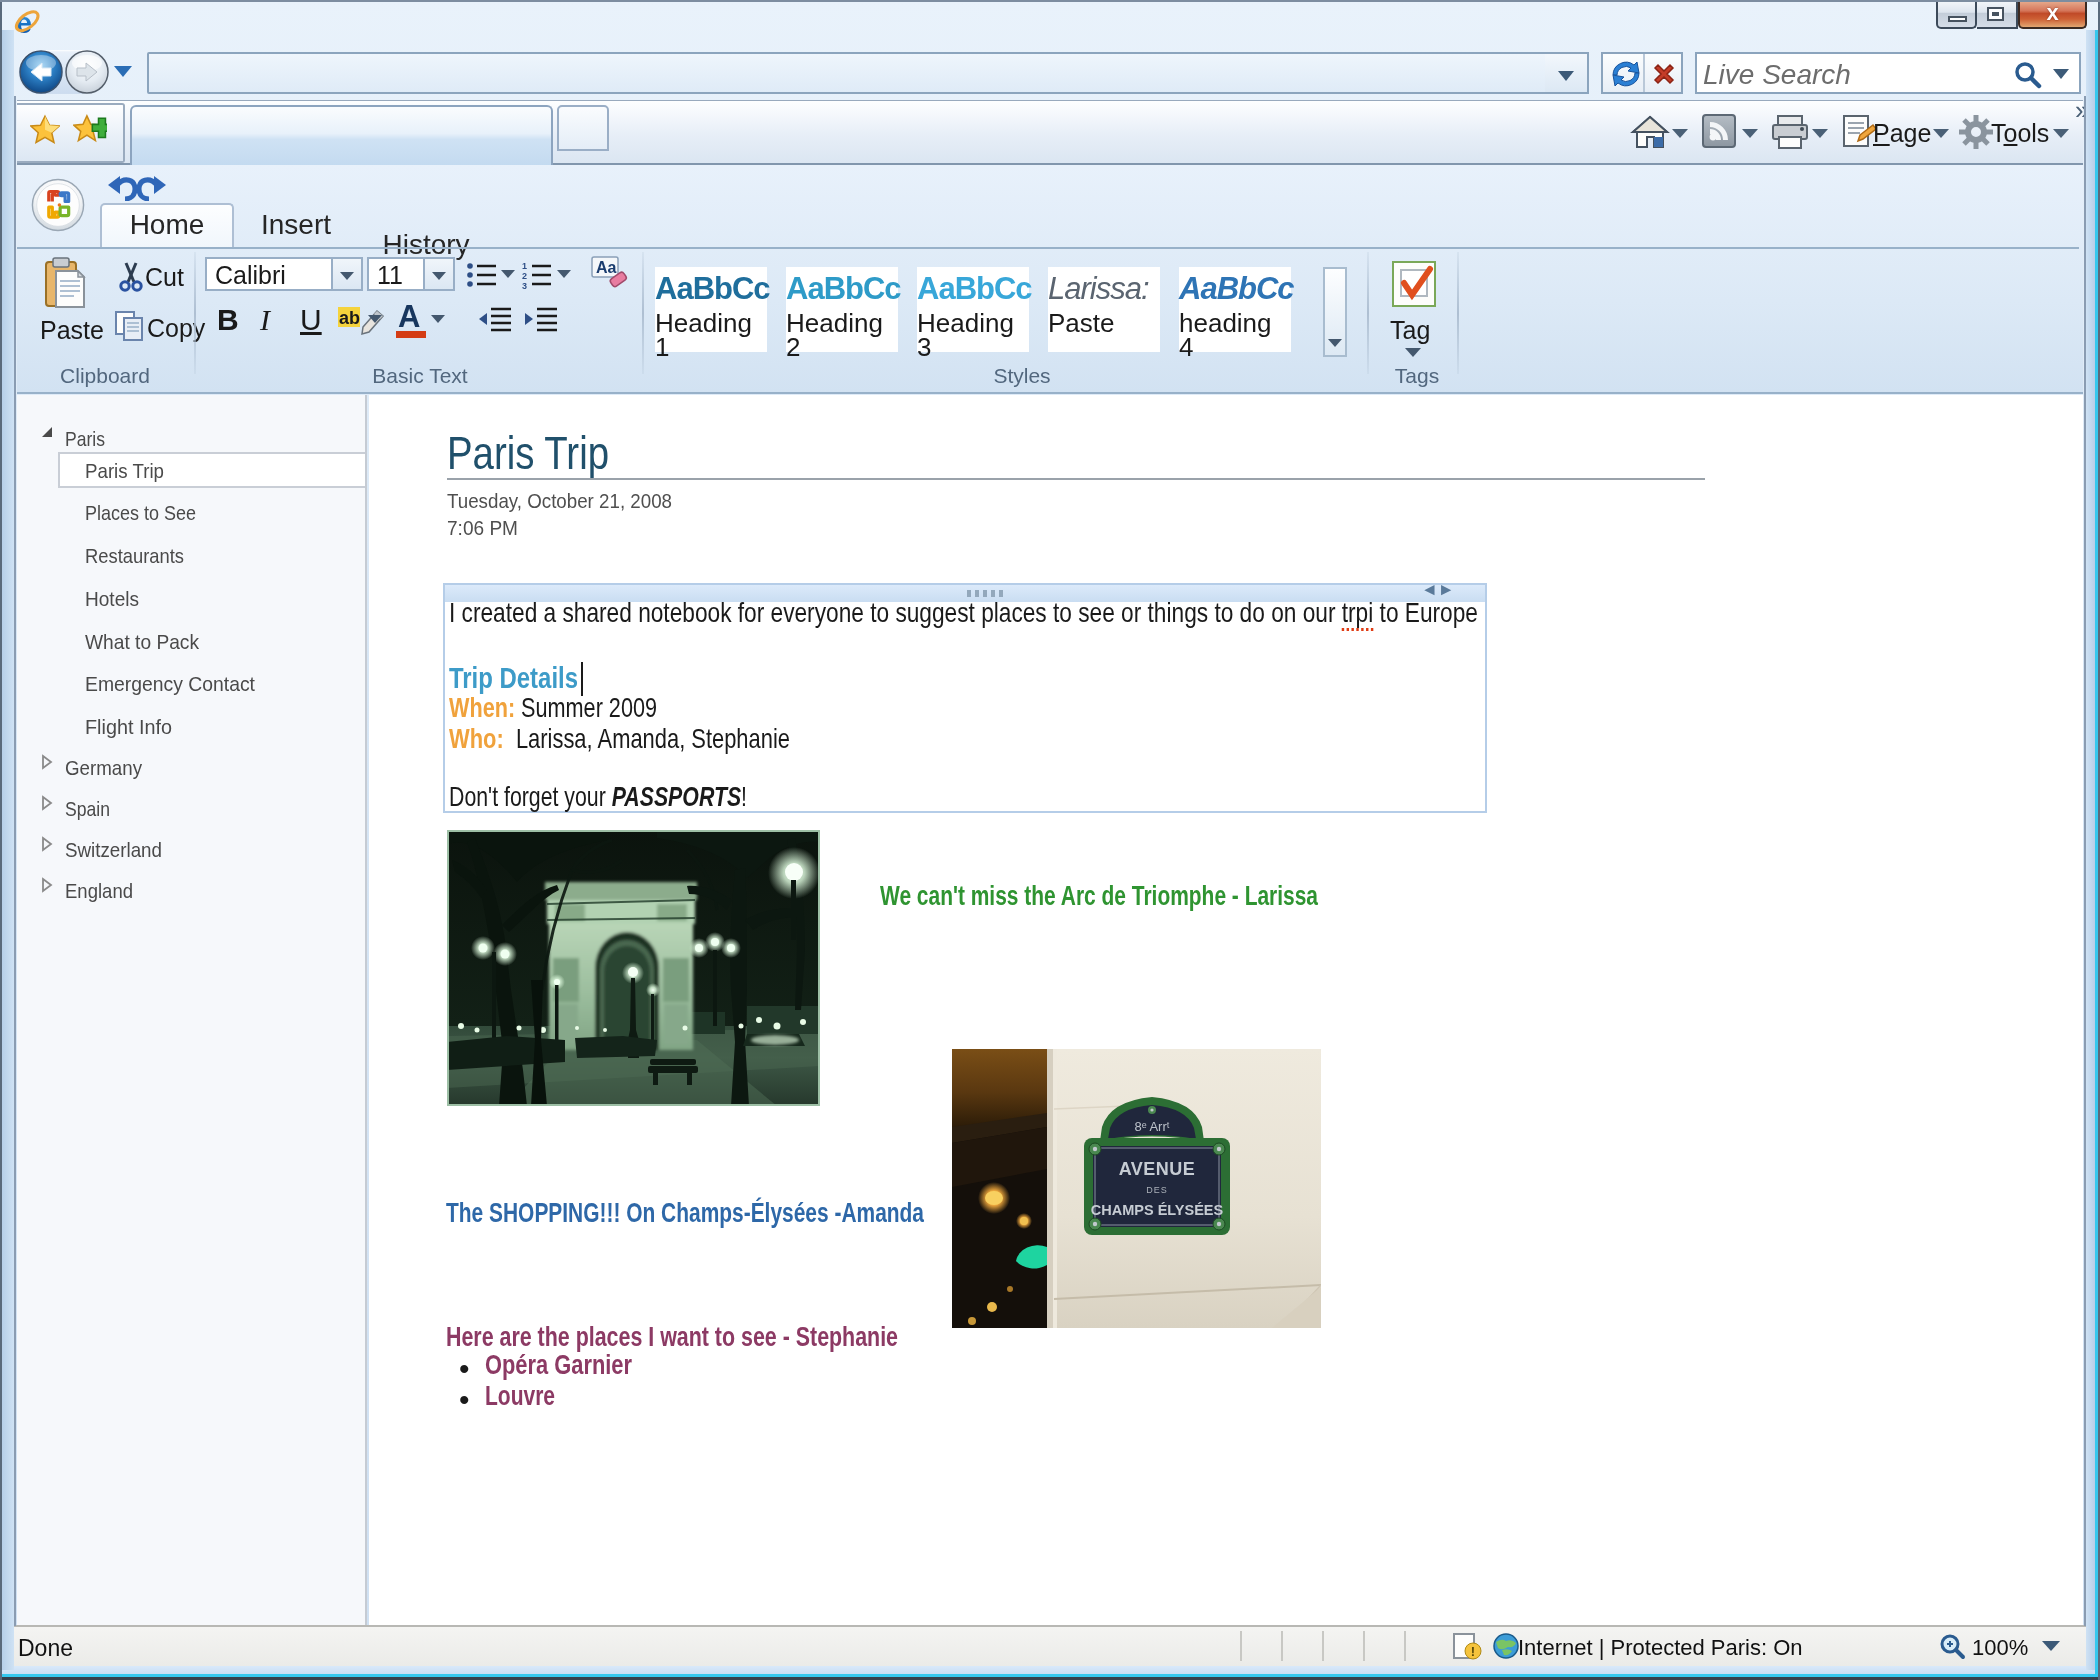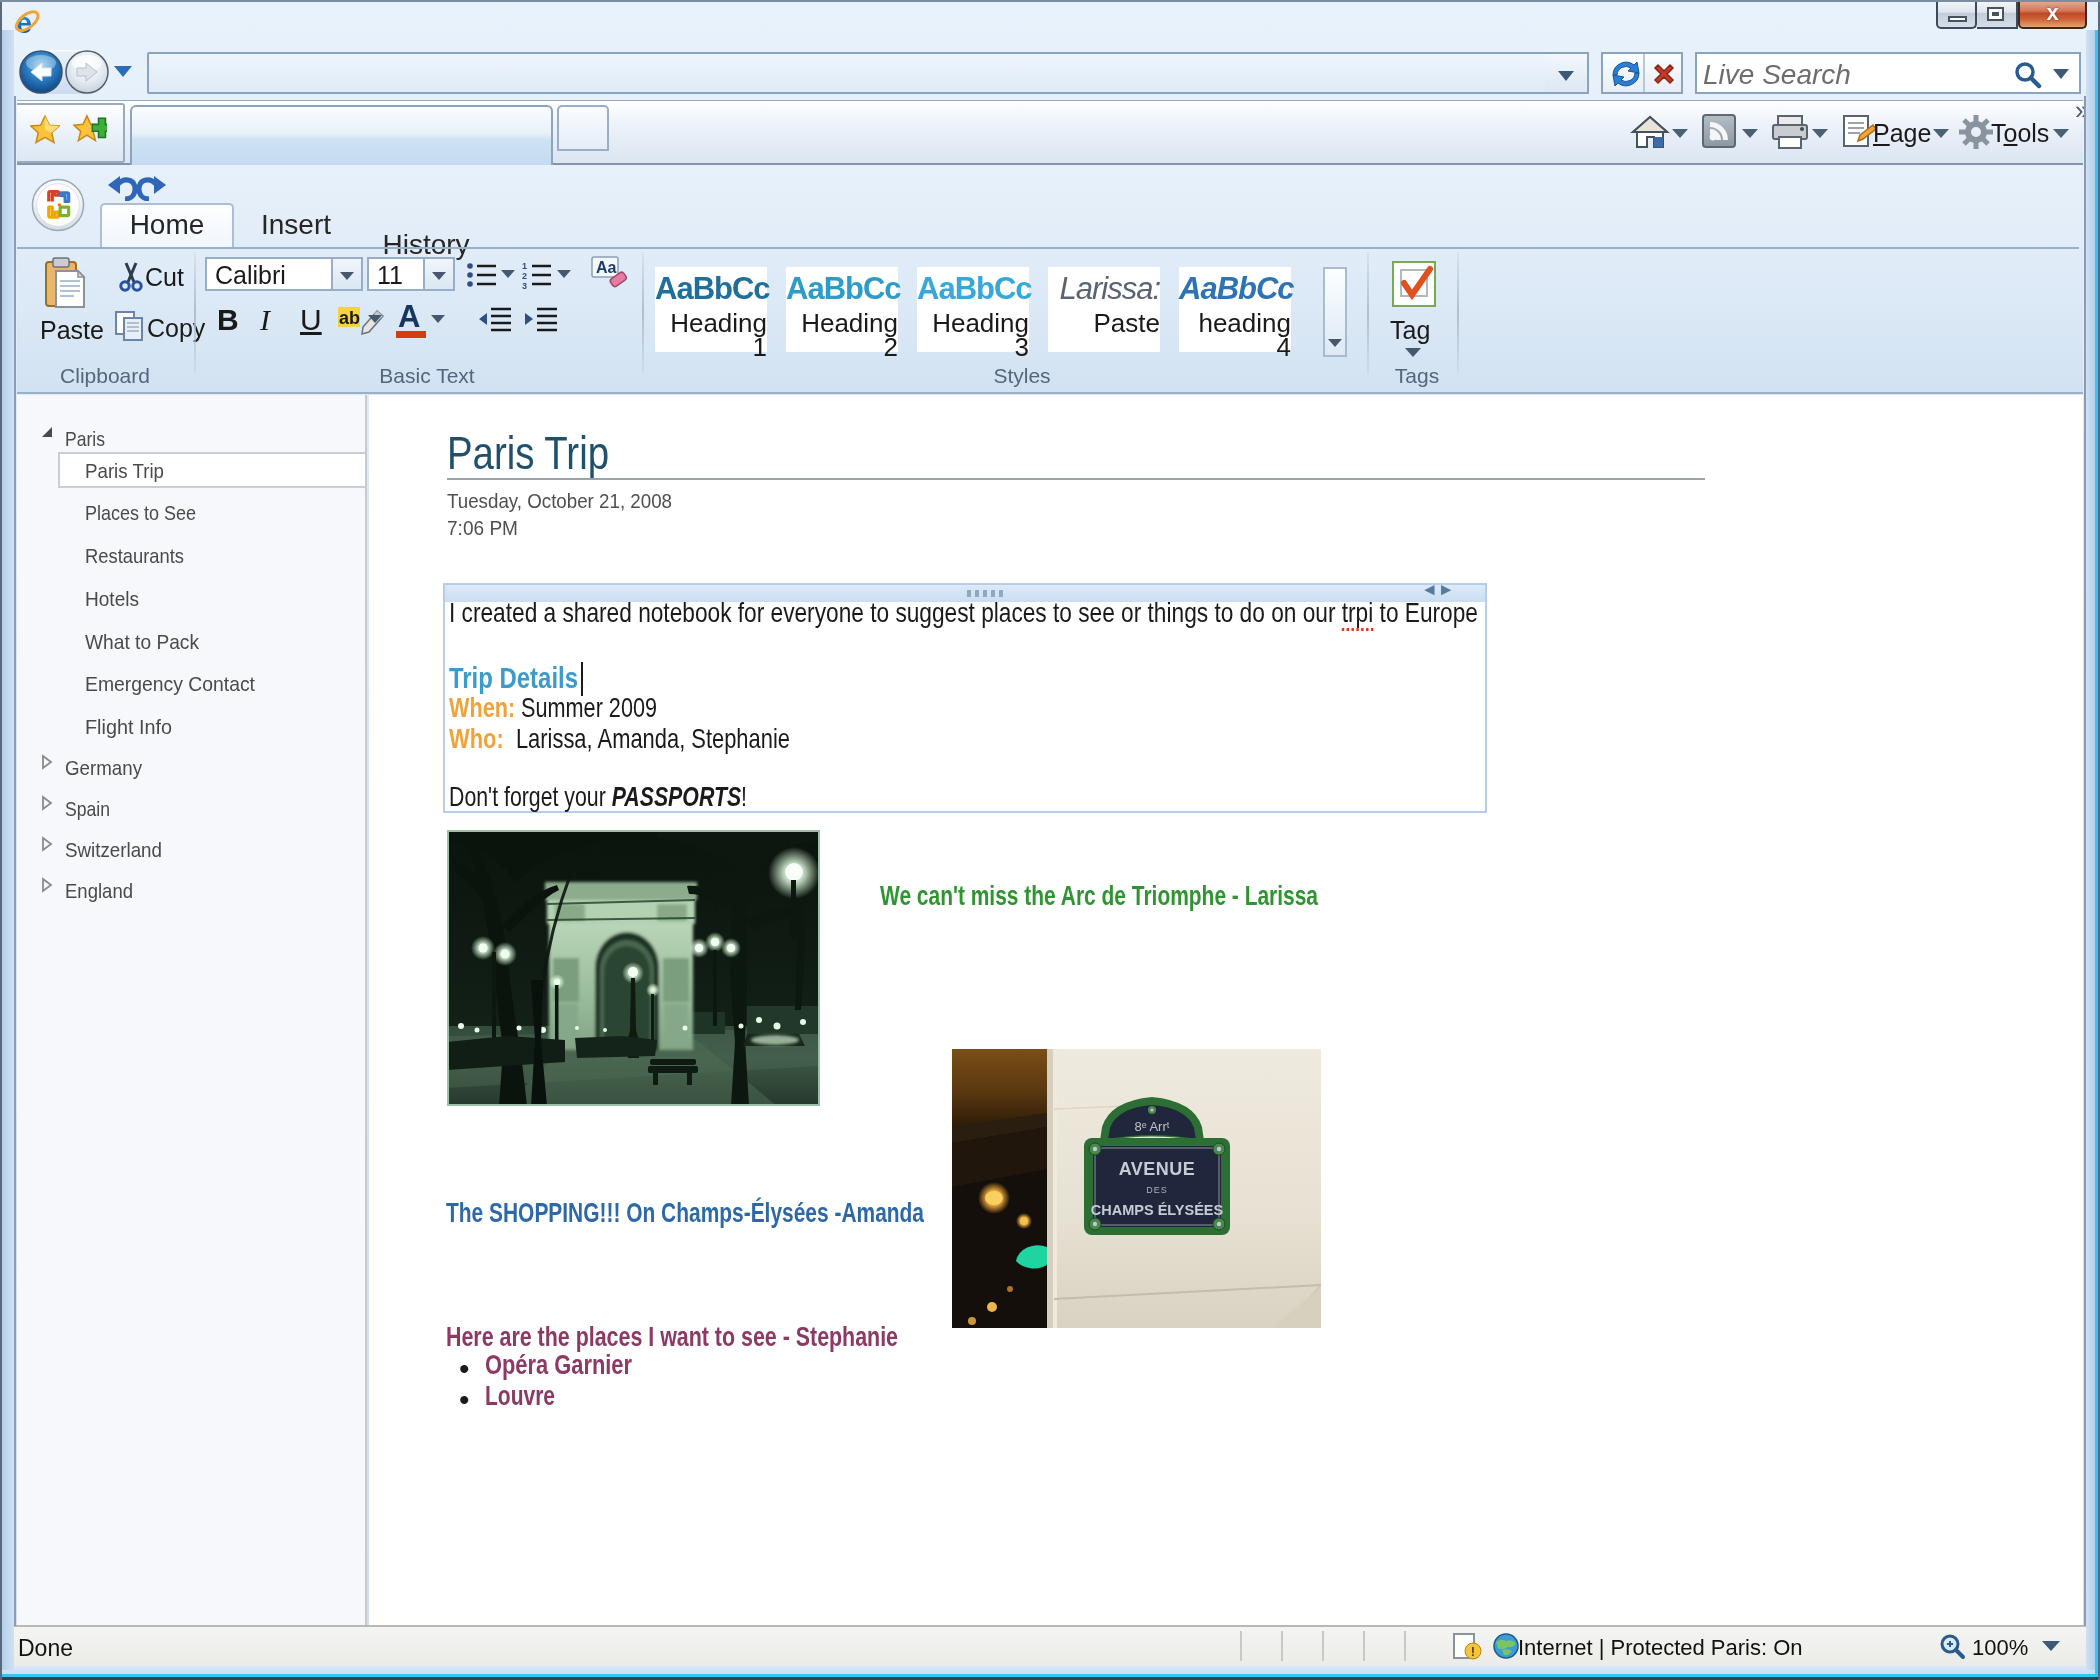--- a/index.html
+++ b/index.html
@@ -10,21 +10,21 @@
 
 #addrbar{position:absolute;left:147px;top:52px;width:1424px;height:42px;background:linear-gradient(180deg,#eef5fc,#dfebf7);border:2px solid #8ba4bd;border-radius:2px;box-sizing:border-box;}
 #searchbox{position:absolute;left:1695px;top:52px;width:386px;height:42px;background:#fff;border:2px solid #8ba4bd;box-sizing:border-box;}
 
 #tabbar{position:absolute;left:17px;top:100px;width:2066px;height:65px;background:linear-gradient(180deg,#fdfeff,#e7eef7 55%,#dbe6f2);border-top:1px solid #98a9bd;border-bottom:2px solid #8196ad;box-sizing:border-box;}
 
 #ribbon{position:absolute;left:17px;top:165px;width:2066px;height:229px;background:linear-gradient(180deg,#e8f1fb,#dce9f6 60%,#d2e2f2);border-bottom:2px solid #98b1c9;box-sizing:border-box;}
 .rtab{position:absolute;top:38px;height:44px;line-height:44px;font-size:28px;color:#262626;text-align:center;}
 .grouplabel{position:absolute;top:199px;font-size:21px;color:#52677e;text-align:center;}
 .gsep{position:absolute;top:87px;height:122px;width:2px;background:linear-gradient(180deg,rgba(160,180,200,0.15),#aebfd2,rgba(160,180,200,0.15));}
-.stylebox{position:absolute;top:102px;width:112px;height:85px;background:#fff;text-align:right;}
+.stylebox{position:absolute;top:102px;width:112px;height:85px;background:#fff;text-align:left;}
 .ss{font-size:31px;font-weight:bold;letter-spacing:-1px;line-height:44px;}
 .sl{font-size:26px;color:#1a1a1a;line-height:24px;}
 
 #sidebar{position:absolute;left:17px;top:395px;width:350px;height:1230px;background:#f6f8fb;border-right:2px solid #c5cbd3;box-sizing:border-box;}
 #main{position:absolute;left:369px;top:395px;width:1714px;height:1230px;background:#ffffff;}
 .sbitem{position:absolute;left:0;height:43px;line-height:43px;font-size:21px;color:#4a4a4a;white-space:nowrap;transform-origin:0 50%;}
 
 #statusbar{position:absolute;left:14px;top:1625px;width:2072px;height:41px;background:linear-gradient(180deg,#f4f4f2,#ebebe8);border-top:2px solid #b8b8b4;box-sizing:border-box;font-size:23px;color:#111;}
 #bottomstrip{position:absolute;left:0px;top:1666px;width:2100px;height:14px;background:linear-gradient(180deg,#d9e9fa,#bcd6f0);}
 #bottomcyan{position:absolute;left:2px;top:1674px;width:2096px;height:3px;background:#35c8ee;}
@@ -322,21 +322,21 @@
     </svg>
     <svg class="abs" style="left:506px;top:140px" width="36" height="32" viewBox="0 0 36 32">
       <g stroke="#1a1a1a" stroke-width="2.5">
           <line x1="14" y1="4" x2="34" y2="4"></line>
           <line x1="14" y1="11" x2="34" y2="11"></line>
           <line x1="14" y1="18" x2="34" y2="18"></line>
           <line x1="14" y1="25" x2="34" y2="25"></line>
         </g>
       <path d="M2 8 L10 14 L2 20 Z" fill="#2d4e86"></path>
     </svg>
-    <div class="grouplabel" style="left:270px;width:280px;">Basic Text</div>
+    <div class="grouplabel" style="left:263px;width:280px;">Basic Text</div>
     <div class="gsep" style="left:625px;"></div>
 
     <div class="stylebox" style="left:638px;">
         <div class="ss" style="color:#1f6e9c;">AaBbCc</div>
         <div class="sl">Heading 1</div>
       </div>
     <div class="stylebox" style="left:769px;">
         <div class="ss" style="color:#2e9bc8;">AaBbCc</div>
         <div class="sl">Heading 2</div>
       </div>

